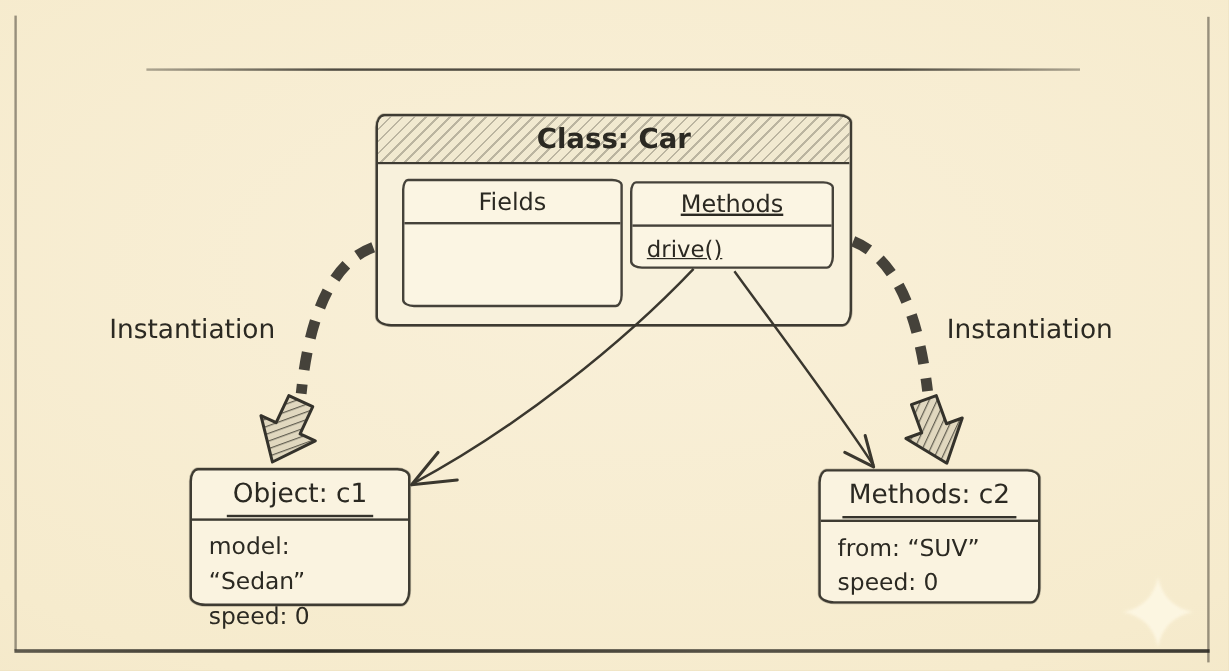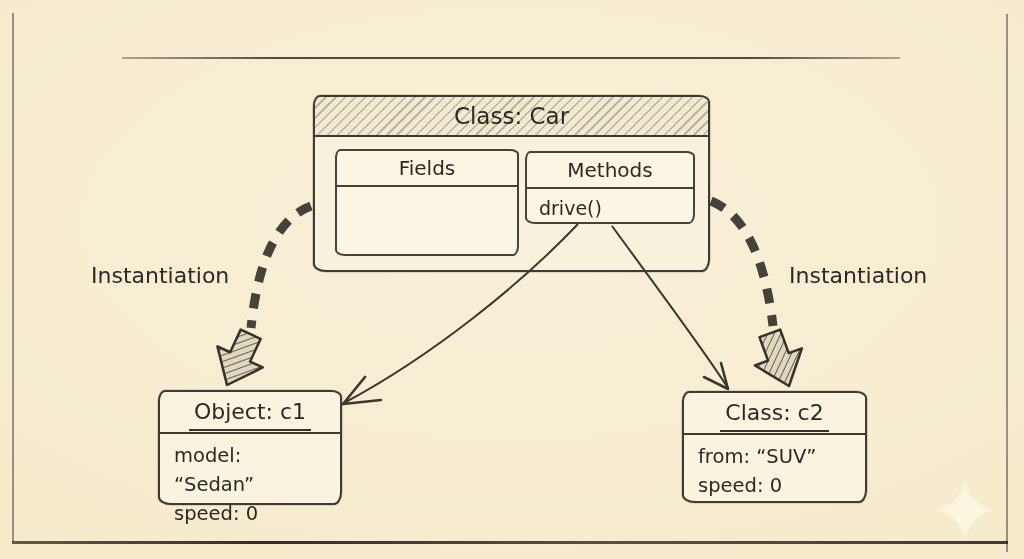--- a/index.html
+++ b/index.html
@@ -27,28 +27,29 @@
     box-shadow: 0 0 0 0.6px rgba(62,59,50,0.3);
   }
   
   .class-box{left:313px; top:95px; width:397px; height:177px;}
   .class-header{
     box-sizing:border-box; height:40px; line-height:38px; text-align:center;
     font-size:23px; border-bottom:2px solid #3e3b32;
     background-color:#f1e9d0;
     background-image:repeating-linear-gradient(135deg, rgba(86,82,70,0.35) 0px, rgba(86,82,70,0.35) 1.6px, transparent 1.6px, transparent 7px);
     border-radius: 6px 10px 0 0 / 9px 6px 0 0;
+    font-weight: bold;
   }
   .inner-box{position:absolute; box-sizing:border-box; border:2px solid #45423a;
     background:#fbf5e3; border-radius:5px 9px 6px 10px / 9px 5px 10px 6px;}
   .inner-box .ih{box-sizing:border-box; height:36px; line-height:34px; text-align:center;
     font-size:20px; border-bottom:2px solid #45423a;}
   .inner-box .ib{padding:5px 12px 0 12px; font-size:19px; line-height:29px;}
   .fields-box{left:20px; top:52px; width:184px; height:107px;}
-  .methods-box{left:210px; top:54px; width:170px; height:73px;}
+  .methods-box{left:210px; top:54px; width:170px; height:73px;text-decoration:underline;}
   
   .object-box{width:184px; height:115px; background:#faf3e0;}
   .obj-c1{left:158px; top:390px;}
   .obj-c2{left:682px; top:391px; width:185px; height:112px;}
   .obj-header{box-sizing:border-box; height:42px; line-height:40px; text-align:center;
     font-size:22px; border-bottom:2px solid #3e3b32;}
   .obj-header .u{display:inline-block; line-height:30px; margin-top:5px; padding:0 5px 2px 5px;
     border-bottom:2px solid #35332c;}
   .obj-body{padding:7px 14px 0 14px; font-size:19.5px; line-height:29px;}
   .inst-label{position:absolute; font-size:22px; color:#2b2922; white-space:nowrap;}
@@ -87,21 +88,21 @@
       <span class="u">Object: c1</span>
     </div>
     <div class="obj-body">
       <div>model: “Sedan”</div>
       <div>speed: 0</div>
     </div>
   </div>
 
   <div class="sketch object-box obj-c2">
     <div class="obj-header">
-      <span class="u">Class: c2</span>
+      <span class="u">Methods: c2</span>
     </div>
     <div class="obj-body">
       <div>from: “SUV”</div>
       <div>speed: 0</div>
     </div>
   </div>
 
   <div class="inst-label left">Instantiation</div>
   <div class="inst-label right">Instantiation</div>
 

